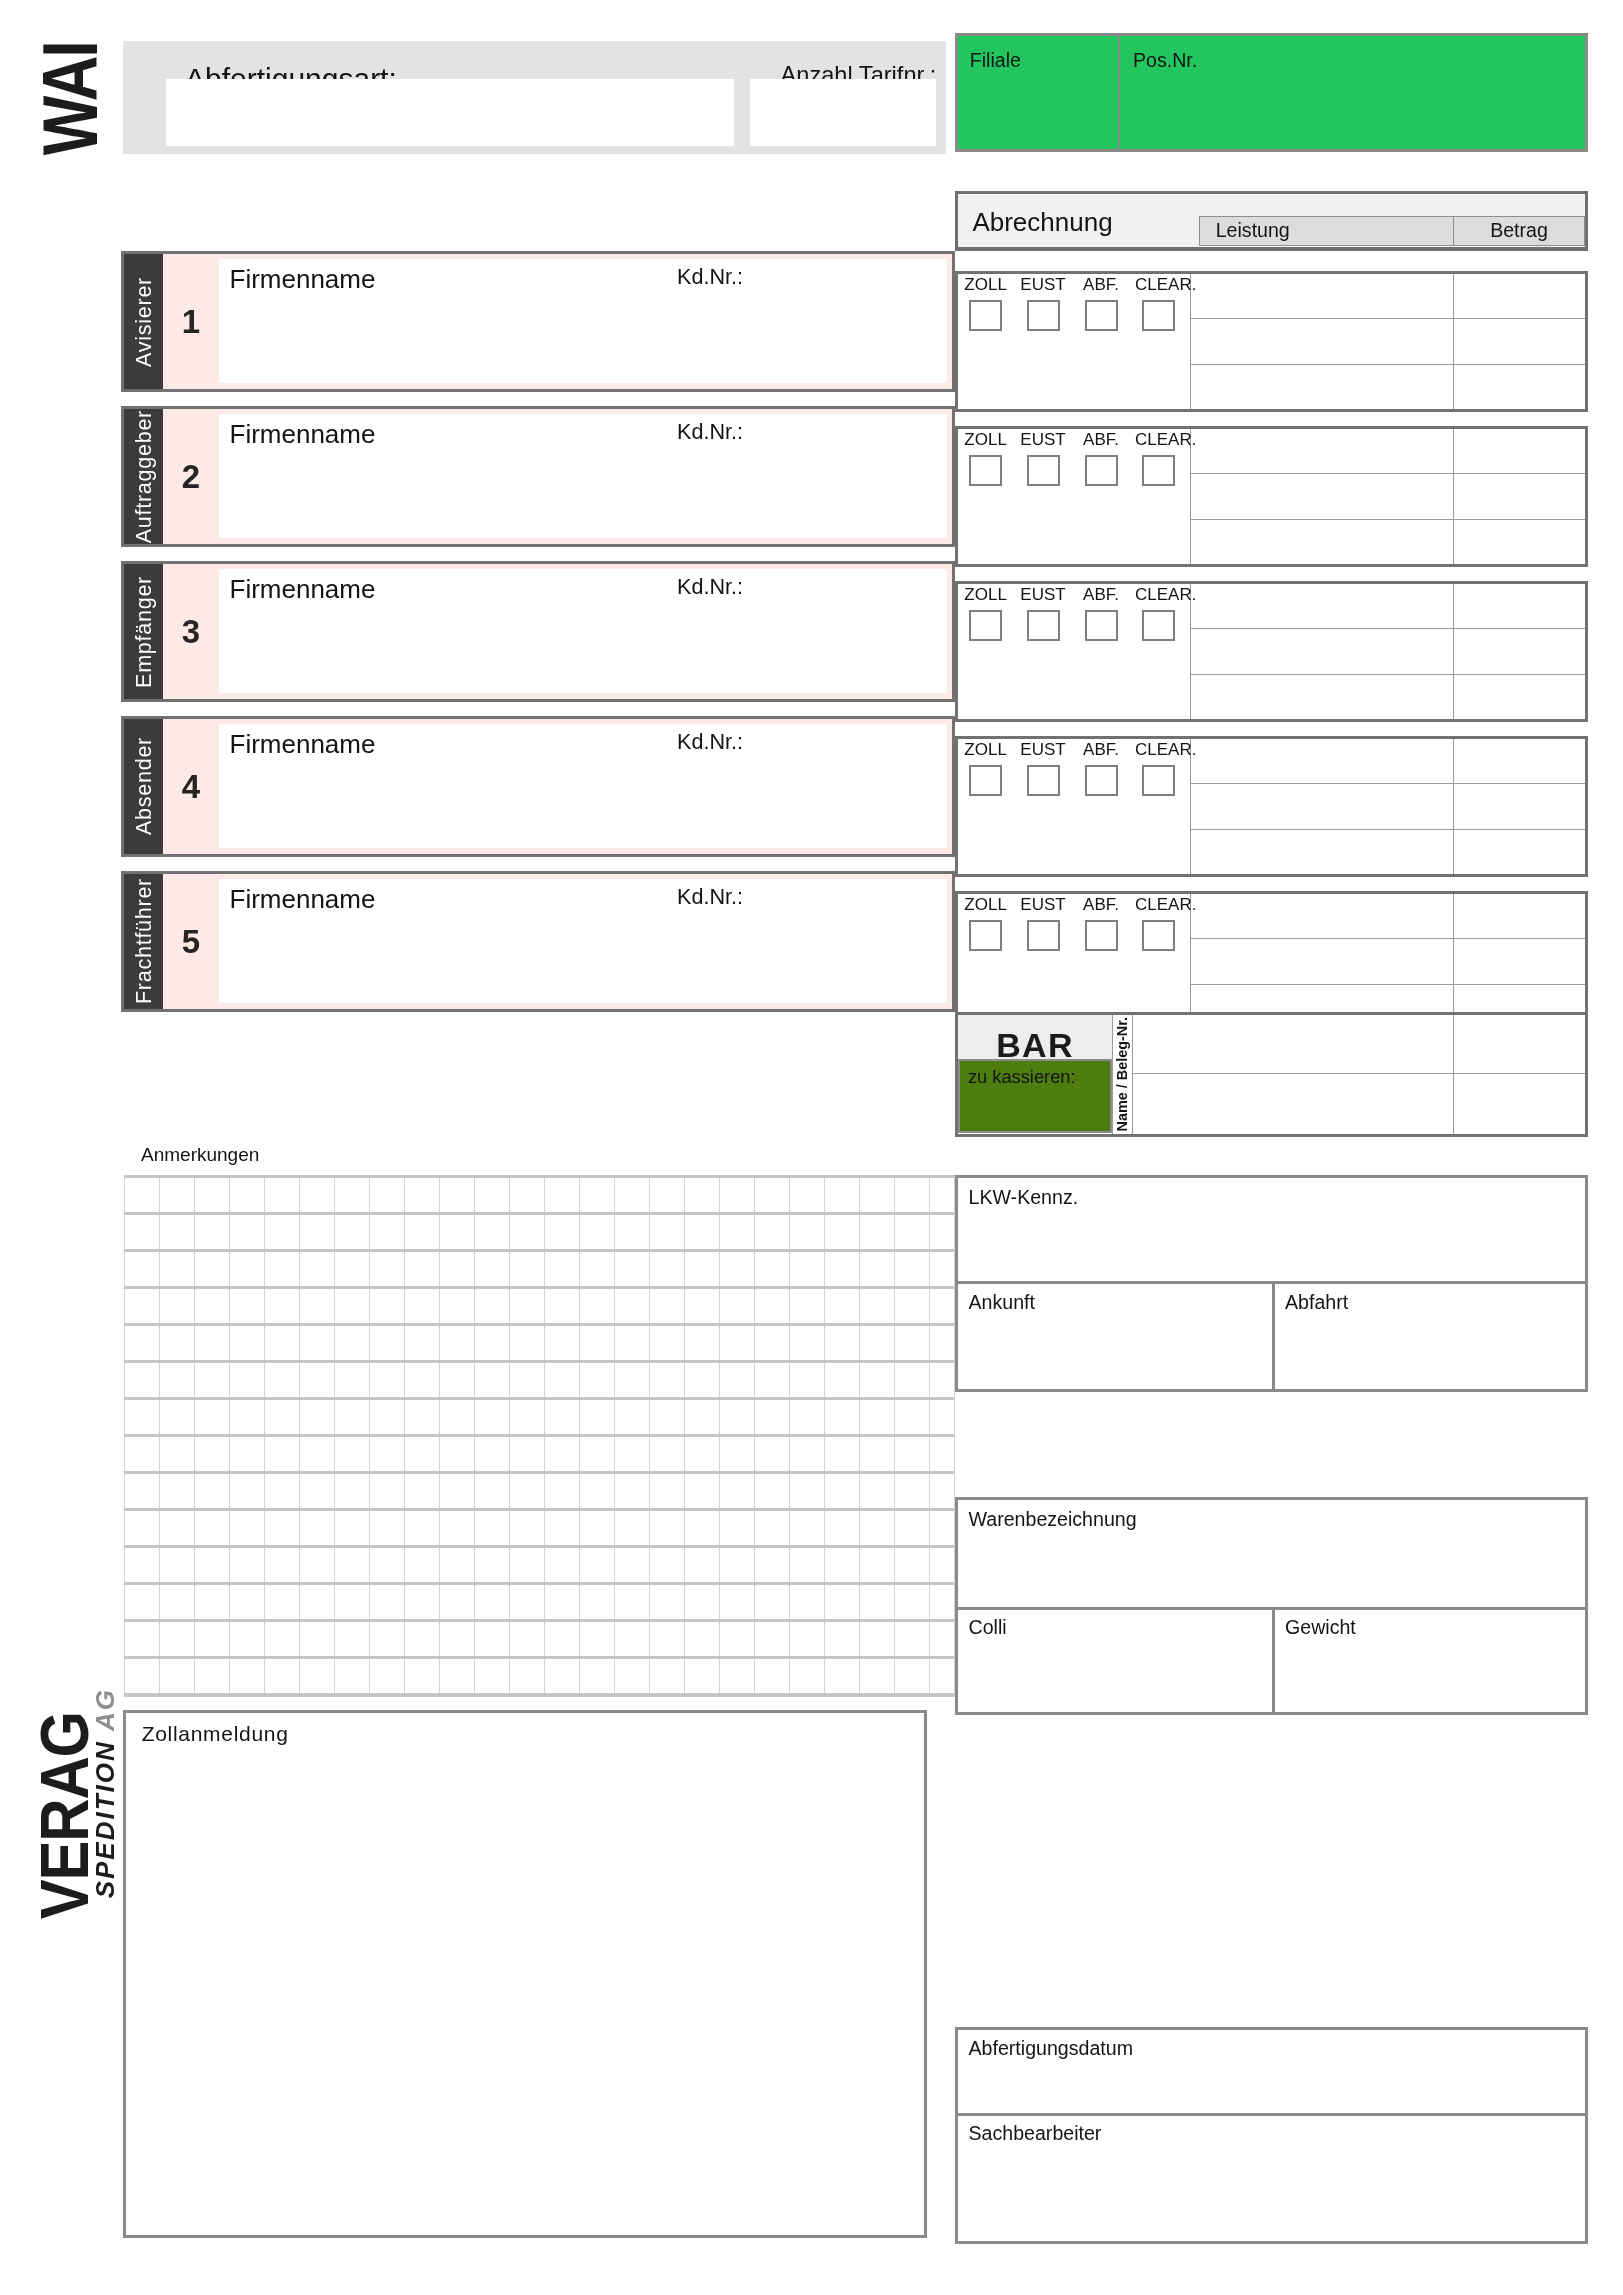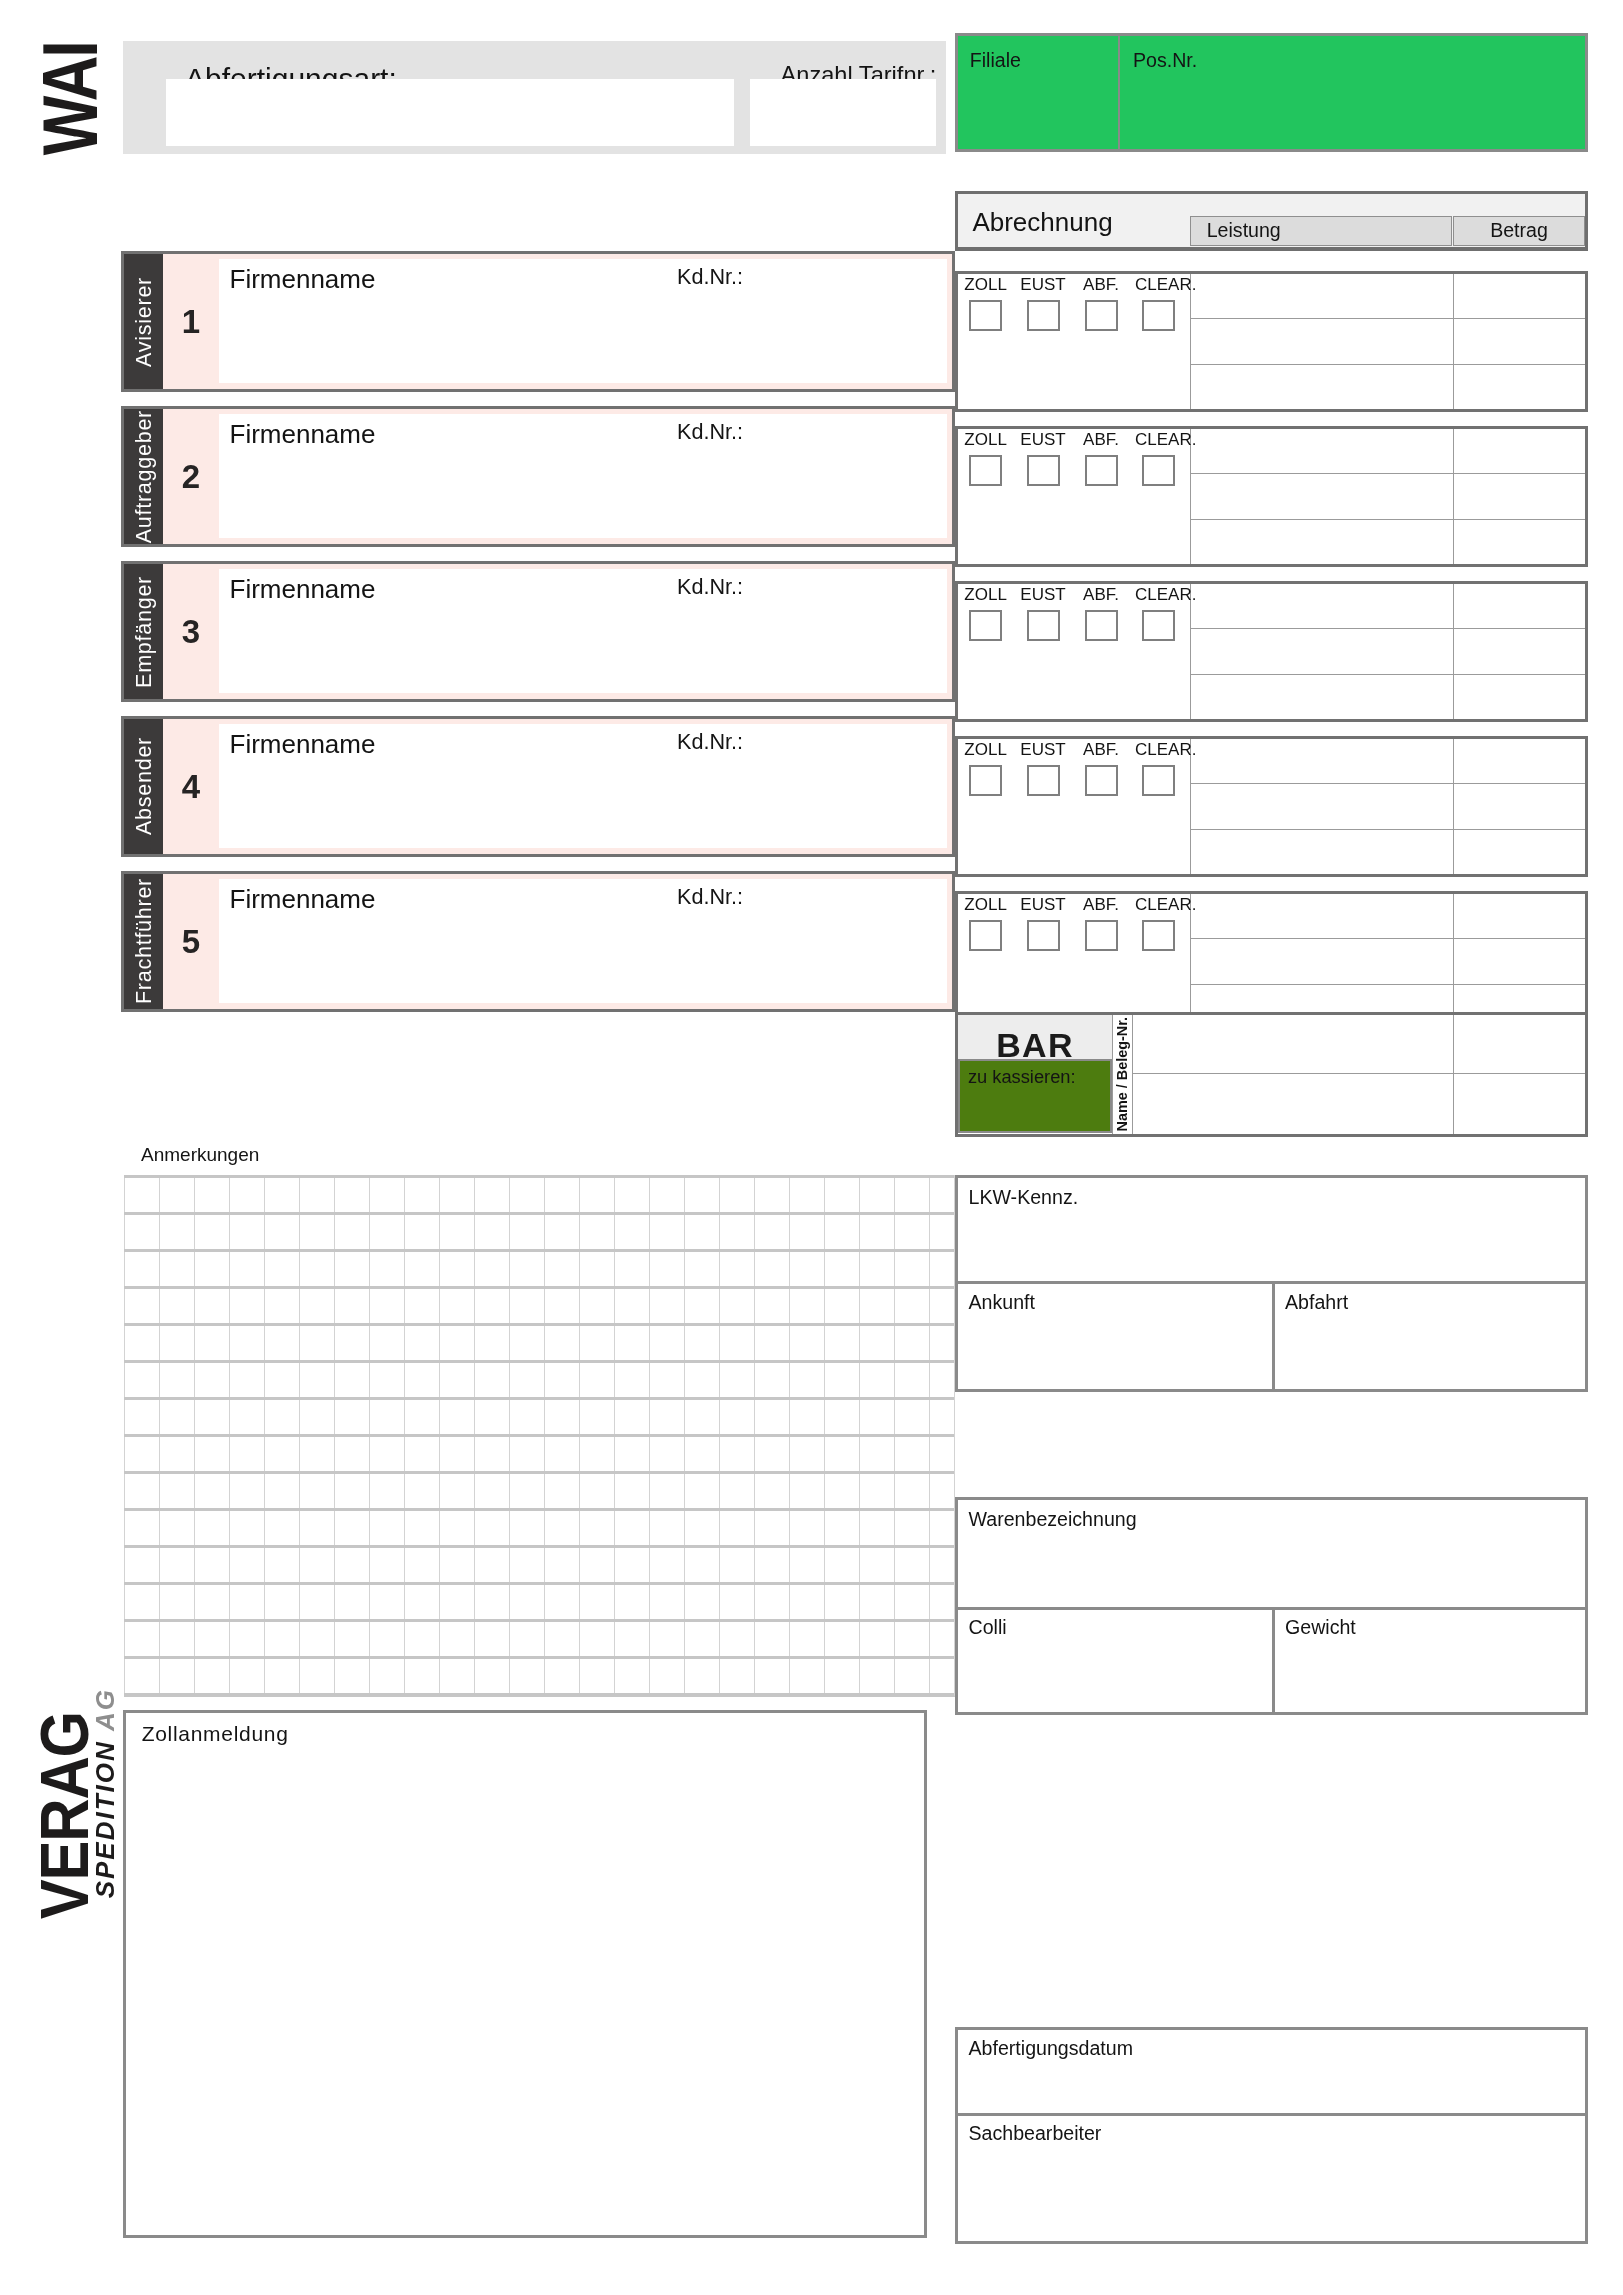--- a/index.html
+++ b/index.html
@@ -32,21 +32,21 @@
   .filiale-box { left:955px; top:33px; width:633px; height:119px; background:#22c55e; border:3.3px solid #8a8a8a; }
   .filiale-div { position:absolute; left:160px; top:0; bottom:0; width:2px; background:#8a8a8a; }
   .cell-label { position:absolute; font-size:19.6px; color:#141414; }
 
   
   .abr-hdr { left:955px; top:191px; width:633px; height:60px; background:#f1f1f1;
              border:3.3px solid #6f6f6f; border-bottom-width:4.6px; }
   .abr-title { position:absolute; left:14.4px; bottom:9.2px; font-size:26px; color:#141414; }
   .col-cell { position:absolute; top:21.6px; height:30px; background:#dcdcdc; border:1.3px solid #8f8f8f;
               display:flex; align-items:center; font-size:19.6px; color:#141414; }
-  .col-leistung { left:232px; width:262px; padding-left:15.7px; }
+  .col-leistung { left:241px; width:262px; padding-left:15.7px; }
   .col-betrag   { left:495px; width:132px; justify-content:center; }
 
   
   .party-row { left:121px; width:834px; height:141px; background:#fdeae6; border:3.3px solid #717171; }
   .strip { position:absolute; left:0; top:0; width:39px; height:100%; background:#3c3a3a;
            display:flex; align-items:center; justify-content:center; }
   .strip .vert { font-size:21.6px; letter-spacing:0.7px; color:#ffffff; }
   .row-num { position:absolute; left:39px; top:0; width:56px; height:100%;
              display:flex; align-items:center; justify-content:center;
              font-size:33px; font-weight:700; color:#262424; }

